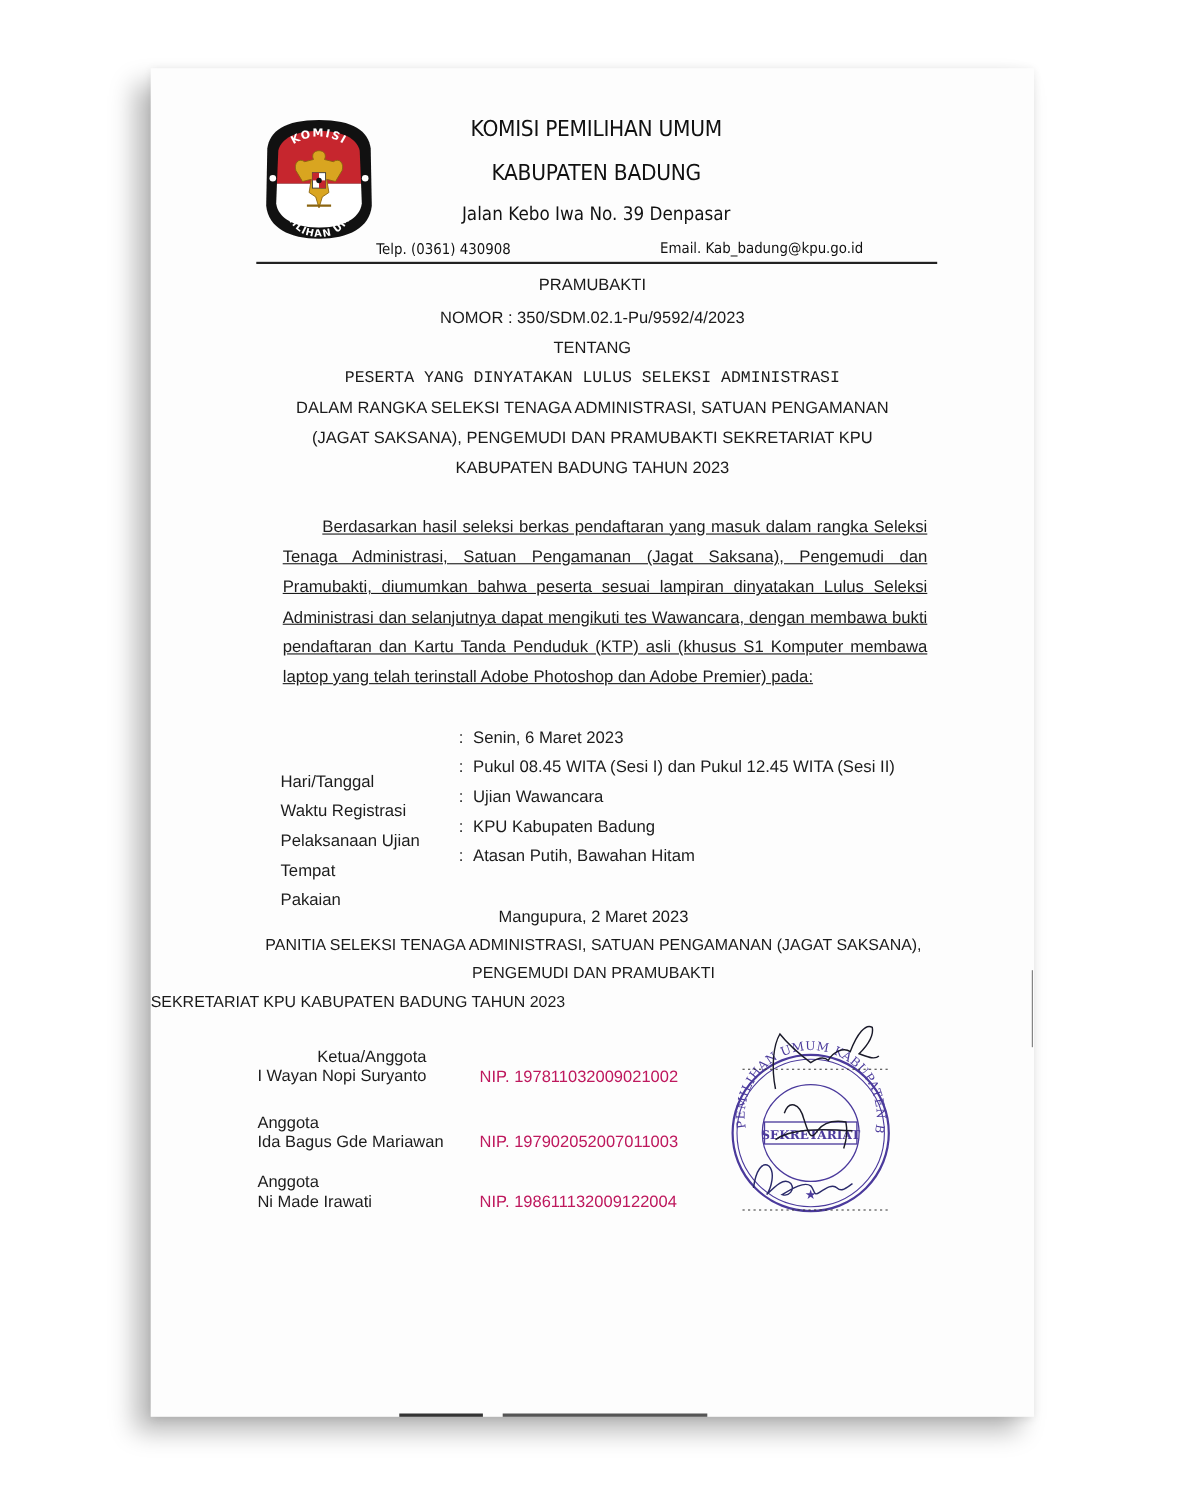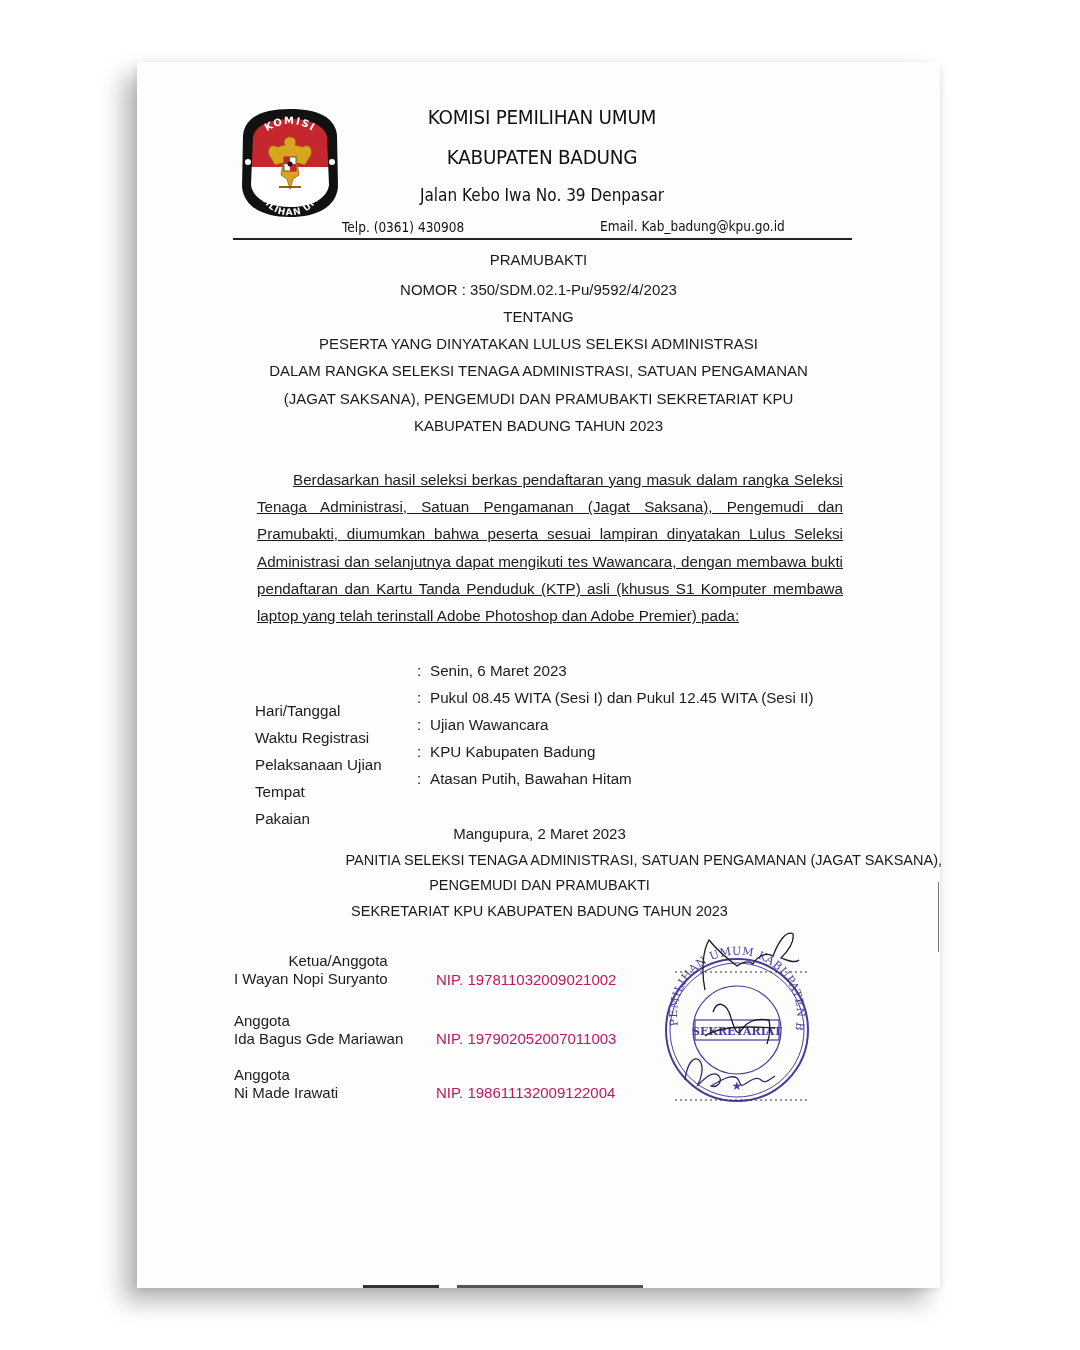--- a/index.html
+++ b/index.html
@@ -76,21 +76,21 @@
     <div class="abs kop-addr" style="left:230px; top:123px; width:350px; text-align:center;">Jalan Kebo Iwa No. 39 Denpasar</div>
     <div class="abs kop-contact" style="left:205px; top:157px;">Telp. (0361) 430908</div>
     <div class="abs kop-contact" style="left:463px; top:156px;">Email. Kab_badung@kpu.go.id</div>
     <div class="rule"></div>
   </div>
 
   <div>
     <div class="abs center h" style="top:189px;">PRAMUBAKTI</div>
     <div class="abs center h" style="top:219px;">NOMOR : 350/SDM.02.1-Pu/9592/4/2023</div>
     <div class="abs center h" style="top:246px;">TENTANG</div>
-    <div class="abs center h" style="top:273px;">PESERTA YANG DINYATAKAN LULUS SELEKSI ADMINISTRASI</div>
+    <div class="abs center h" style="top:273px;font-family:Liberation Mono, monospace;">PESERTA YANG DINYATAKAN LULUS SELEKSI ADMINISTRASI</div>
     <div class="abs center h" style="top:300px;">DALAM RANGKA SELEKSI TENAGA ADMINISTRASI, SATUAN PENGAMANAN</div>
     <div class="abs center h" style="top:328px;">(JAGAT SAKSANA), PENGEMUDI DAN PRAMUBAKTI  SEKRETARIAT KPU</div>
     <div class="abs center h" style="top:355px;">KABUPATEN BADUNG TAHUN 2023</div>
   </div>
 
   <div class="body-p">Berdasarkan hasil seleksi berkas pendaftaran yang masuk dalam rangka Seleksi Tenaga Administrasi, Satuan Pengamanan (Jagat Saksana), Pengemudi dan Pramubakti, diumumkan bahwa peserta sesuai lampiran dinyatakan Lulus Seleksi Administrasi dan selanjutnya dapat mengikuti tes Wawancara, dengan membawa bukti pendaftaran dan Kartu Tanda Penduduk (KTP) asli (khusus S1 Komputer membawa laptop yang telah terinstall Adobe Photoshop dan Adobe Premier) pada:</div>
 
   <div>
     <div class="detail-row" style="top:600px;">
       <span class="lbl">Hari/Tanggal</span>
@@ -114,23 +114,23 @@
     </div>
     <div class="detail-row" style="top:708px;">
       <span class="lbl">Pakaian</span>
       <span class="colon">:</span>
       <span class="val">Atasan Putih, Bawahan Hitam</span>
     </div>
   </div>
 
   <div>
     <div class="abs h" style="left:0; width:805px; text-align:center; top:763px;">Mangupura, 2 Maret 2023</div>
-    <div class="abs h" style="left:0; width:805px; text-align:right; top:790px; font-size:14.5px;">PANITIA SELEKSI TENAGA ADMINISTRASI, SATUAN PENGAMANAN (JAGAT SAKSANA),</div>
+    <div class="abs h" style="left:0; width:805px; text-align:center; top:790px; font-size:14.5px;">PANITIA SELEKSI TENAGA ADMINISTRASI, SATUAN PENGAMANAN (JAGAT SAKSANA),</div>
     <div class="abs h" style="left:0; width:805px; text-align:center; top:815px; font-size:14.5px;">PENGEMUDI DAN PRAMUBAKTI</div>
-    <div class="abs h" style="left:0; width:805px; text-align:center; top:841px; font-size:14.5px;">SEKRETARIAT KPU KABUPATEN BADUNG TAHUN 2023</div>
+    <div class="abs h" style="left:0; width:805px; text-align:left; top:841px; font-size:14.5px;">SEKRETARIAT KPU KABUPATEN BADUNG TAHUN 2023</div>
 
     <div class="sig" style="top:890px;text-align:right;">
       <div>Ketua/Anggota</div>
       <div>I Wayan Nopi Suryanto</div>
     </div>
     <div class="nip" style="top:909px;">NIP. 197811032009021002</div>
 
     <div class="sig" style="top:950px;">
       <div>Anggota</div>
       <div>Ida Bagus Gde Mariawan</div>

